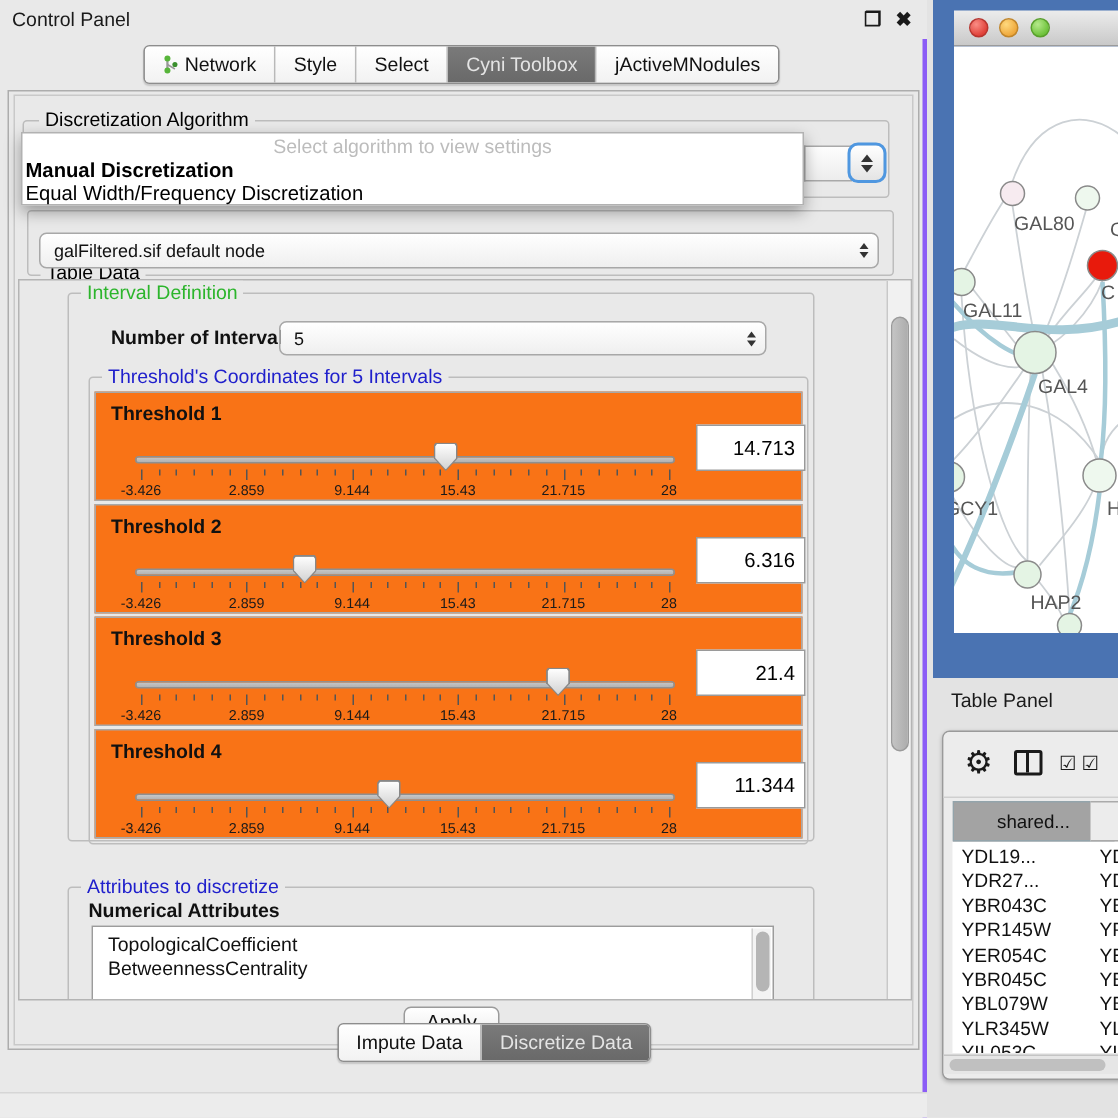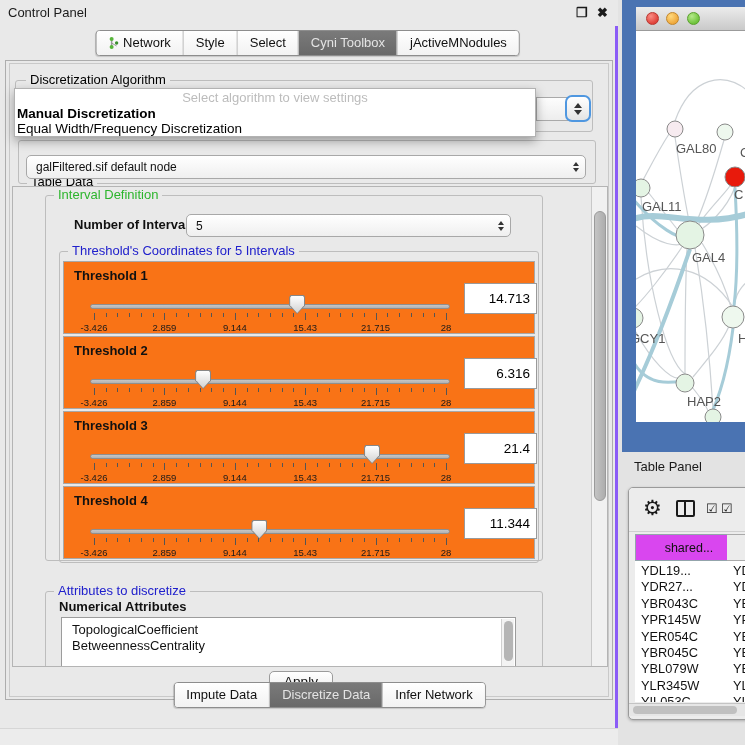--- a/index.html
+++ b/index.html
@@ -108,21 +108,21 @@
   #tw-toolbar { position:absolute; left:0; top:0; width:100%; height:44px; background:#ececec;
     border-bottom:1px solid #cfcfcf; }
   #gear-ico { position:absolute; left:14px; top:8px; font-size:21px; color:#1a1a1a; }
   #cols-ico { position:absolute; left:47px; top:12px; width:19px; height:17px; border:2px solid #1a1a1a; border-radius:2px; }
   #cols-ico:before { content:""; position:absolute; left:6px; top:0; width:2px; height:13px; background:#1a1a1a; }
   .check-ico { position:absolute; top:13px; font-size:13px; color:#1a1a1a; }
   #check1 { left:77px; } #check2 { left:92px; }
   #tw-table { position:absolute; left:6px; top:46px; width:118px; height:168px; background:#ffffff; overflow:hidden; }
   .th-cell { position:absolute; top:0; height:27px; font-size:12.5px; color:#111; text-align:center;
     padding-top:6px; border:1px solid #93a4ab; }
-  #th-1 { left:0; width:108px; background:#d946ef; }
+  #th-1 { left:0; width:108px; background:#a3a3a3; }
   #th-2 { left:92px; width:60px; background:#ececec; border-left:none; border-color:#aaa; }
   .t-row { position:absolute; left:0; width:160px; height:16.4px; font-size:12.8px; color:#111; }
   .t-c1 { position:absolute; left:6px; white-space:nowrap; }
   .t-c2 { position:absolute; left:98px; white-space:nowrap; }
   #h-scrollbar { position:absolute; left:0; top:215px; width:124px; height:13px; background:#e6e6e6; border-top:1px solid #c4c4c4; }
   #h-thumb { position:absolute; left:4px; top:2px; width:104px; height:8px; background:#c0c0c0; border-radius:4px; }
 
   svg text { font-family:"Liberation Sans", sans-serif; }
 </style>
 </head>
@@ -412,23 +412,20 @@
 
   <div class="abs" id="apply-btn">Apply</div>
 
   <div class="abs seg-strip" style="position:absolute;" id="bottom-tabstrip-wrap">
       <div class="seg-tab">
         <span>Impute Data</span>
       </div>
       <div class="seg-tab selected">
         <span>Discretize Data</span>
       </div>
-      <div class="seg-tab">
-        <span>Infer Network</span>
-      </div>
     </div>
 
   <div class="abs" id="cp-bottom-strip"></div>
 </div>
 
 <div class="abs" id="network-window">
   <div class="abs" id="nw-titlebar">
     <span class="traffic" id="tl-close"></span>
     <span class="traffic" id="tl-min"></span>
     <span class="traffic" id="tl-zoom"></span>

